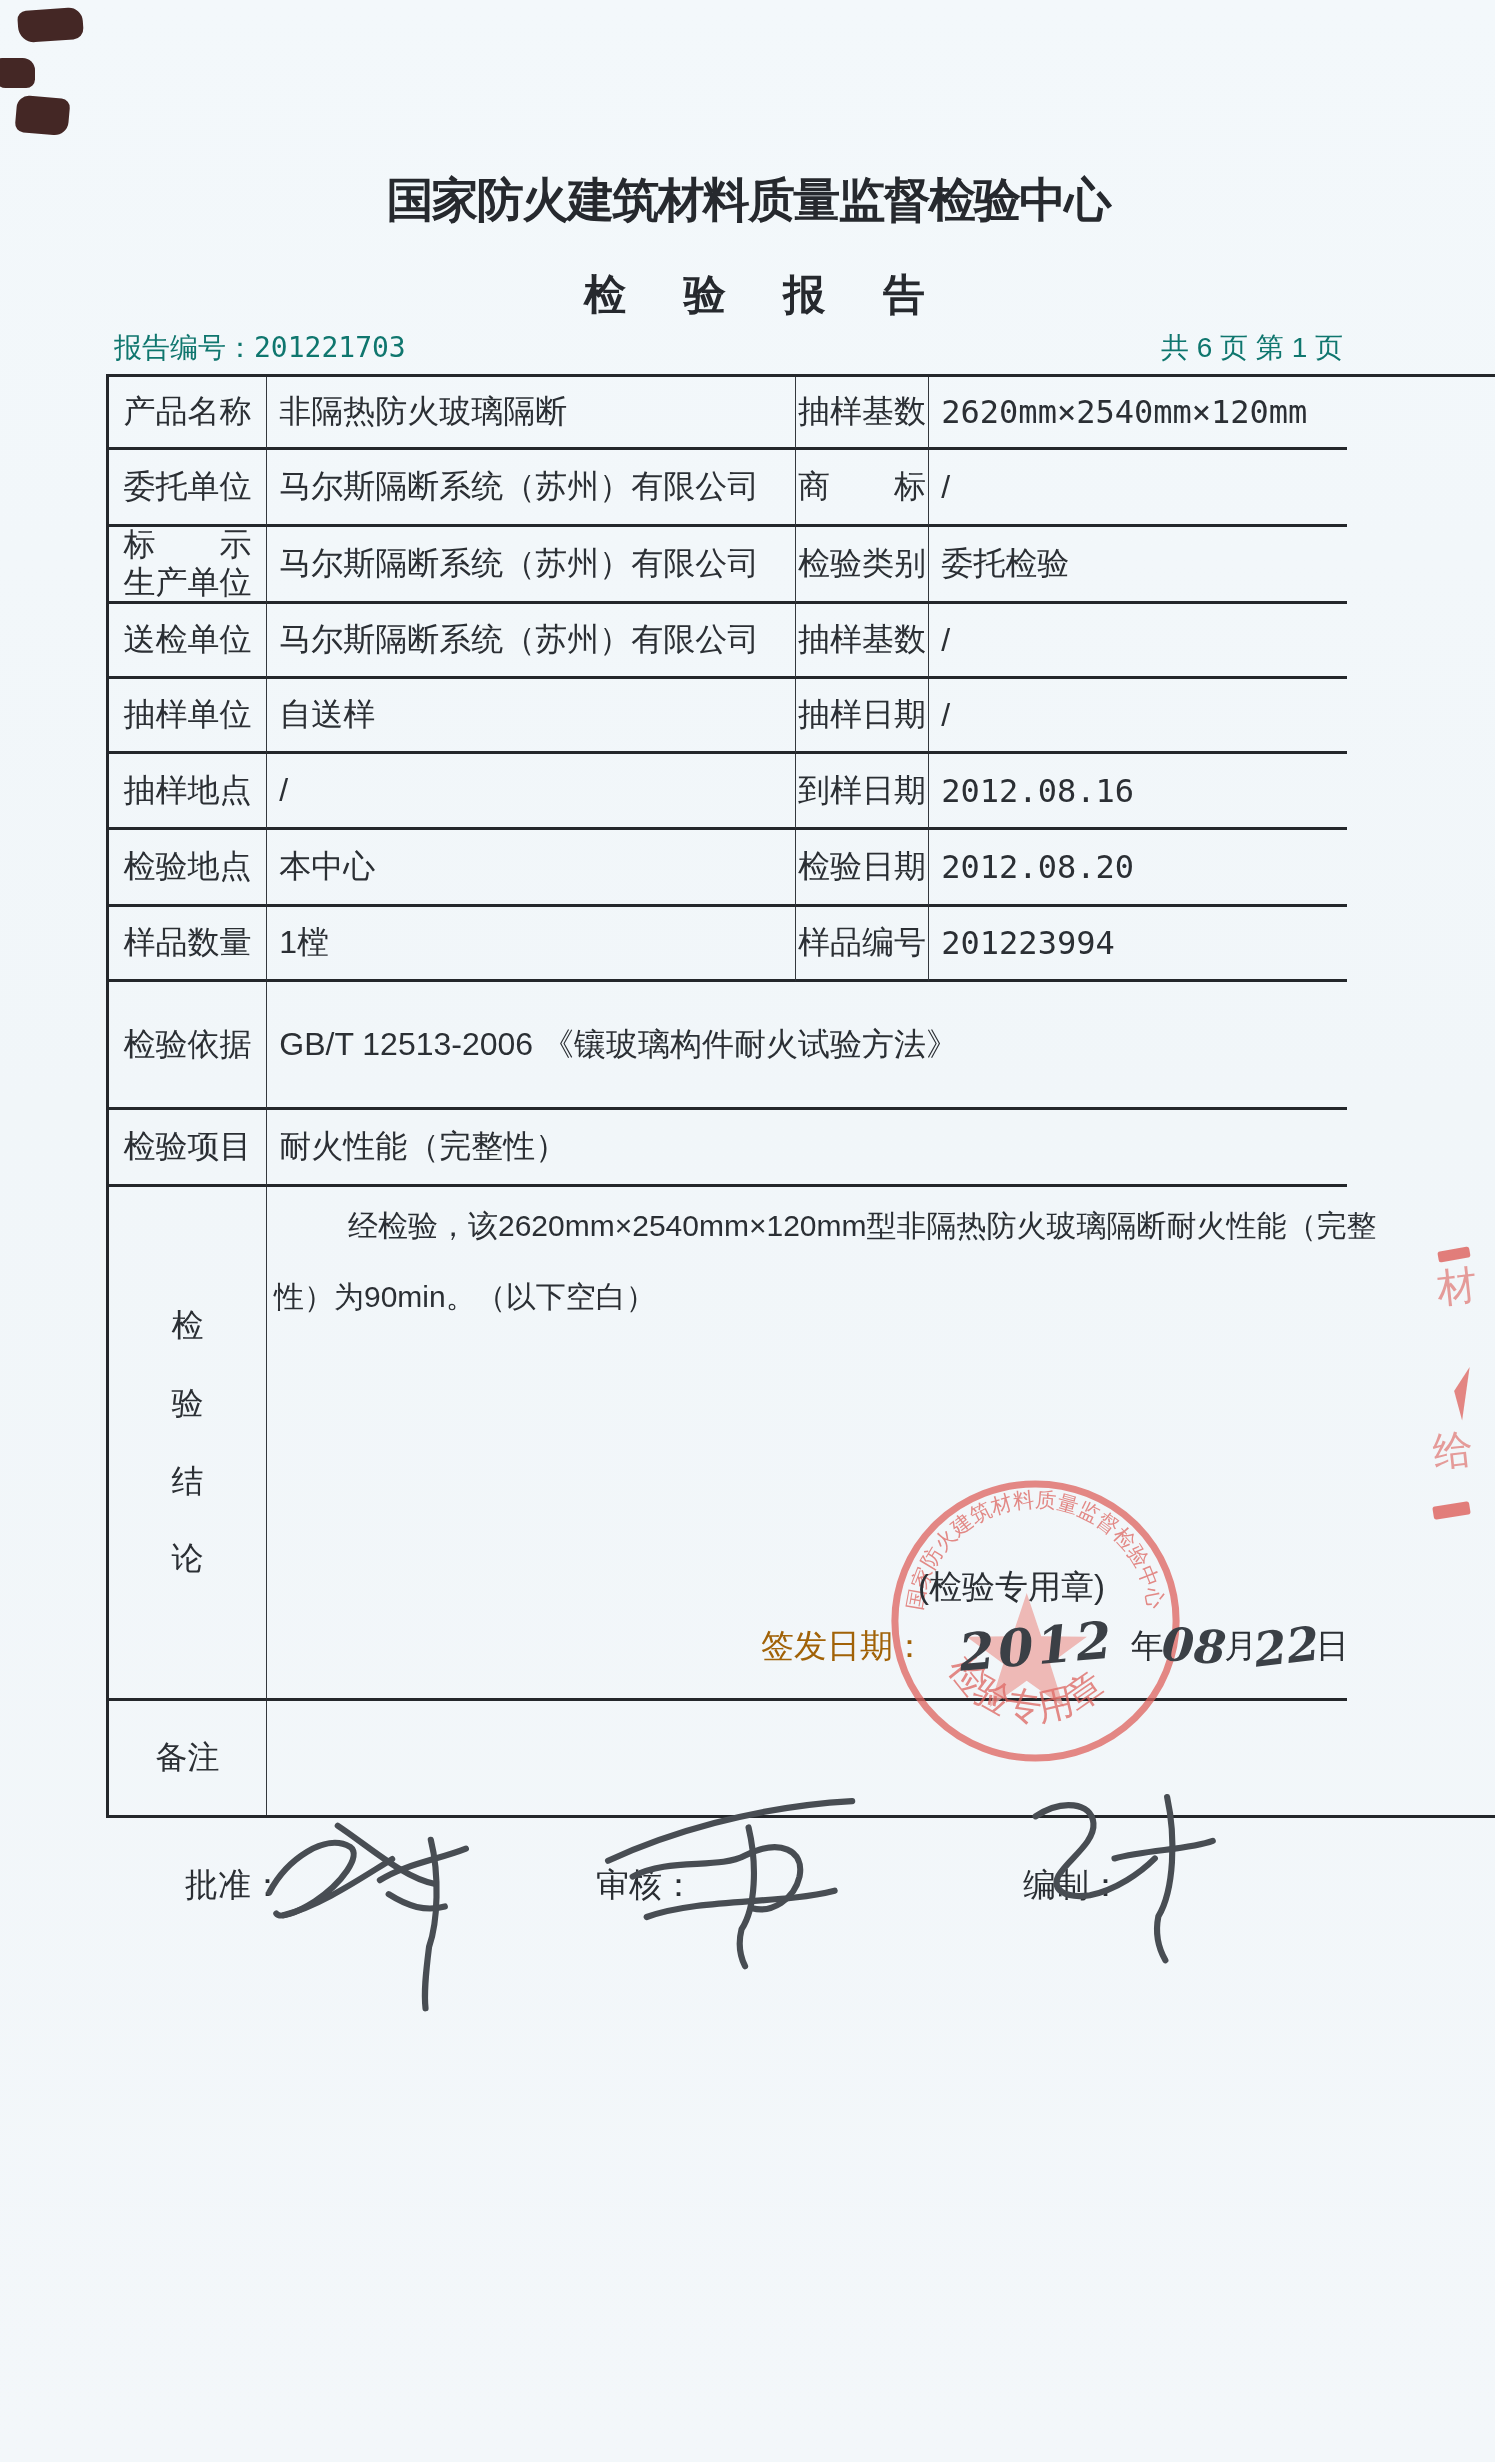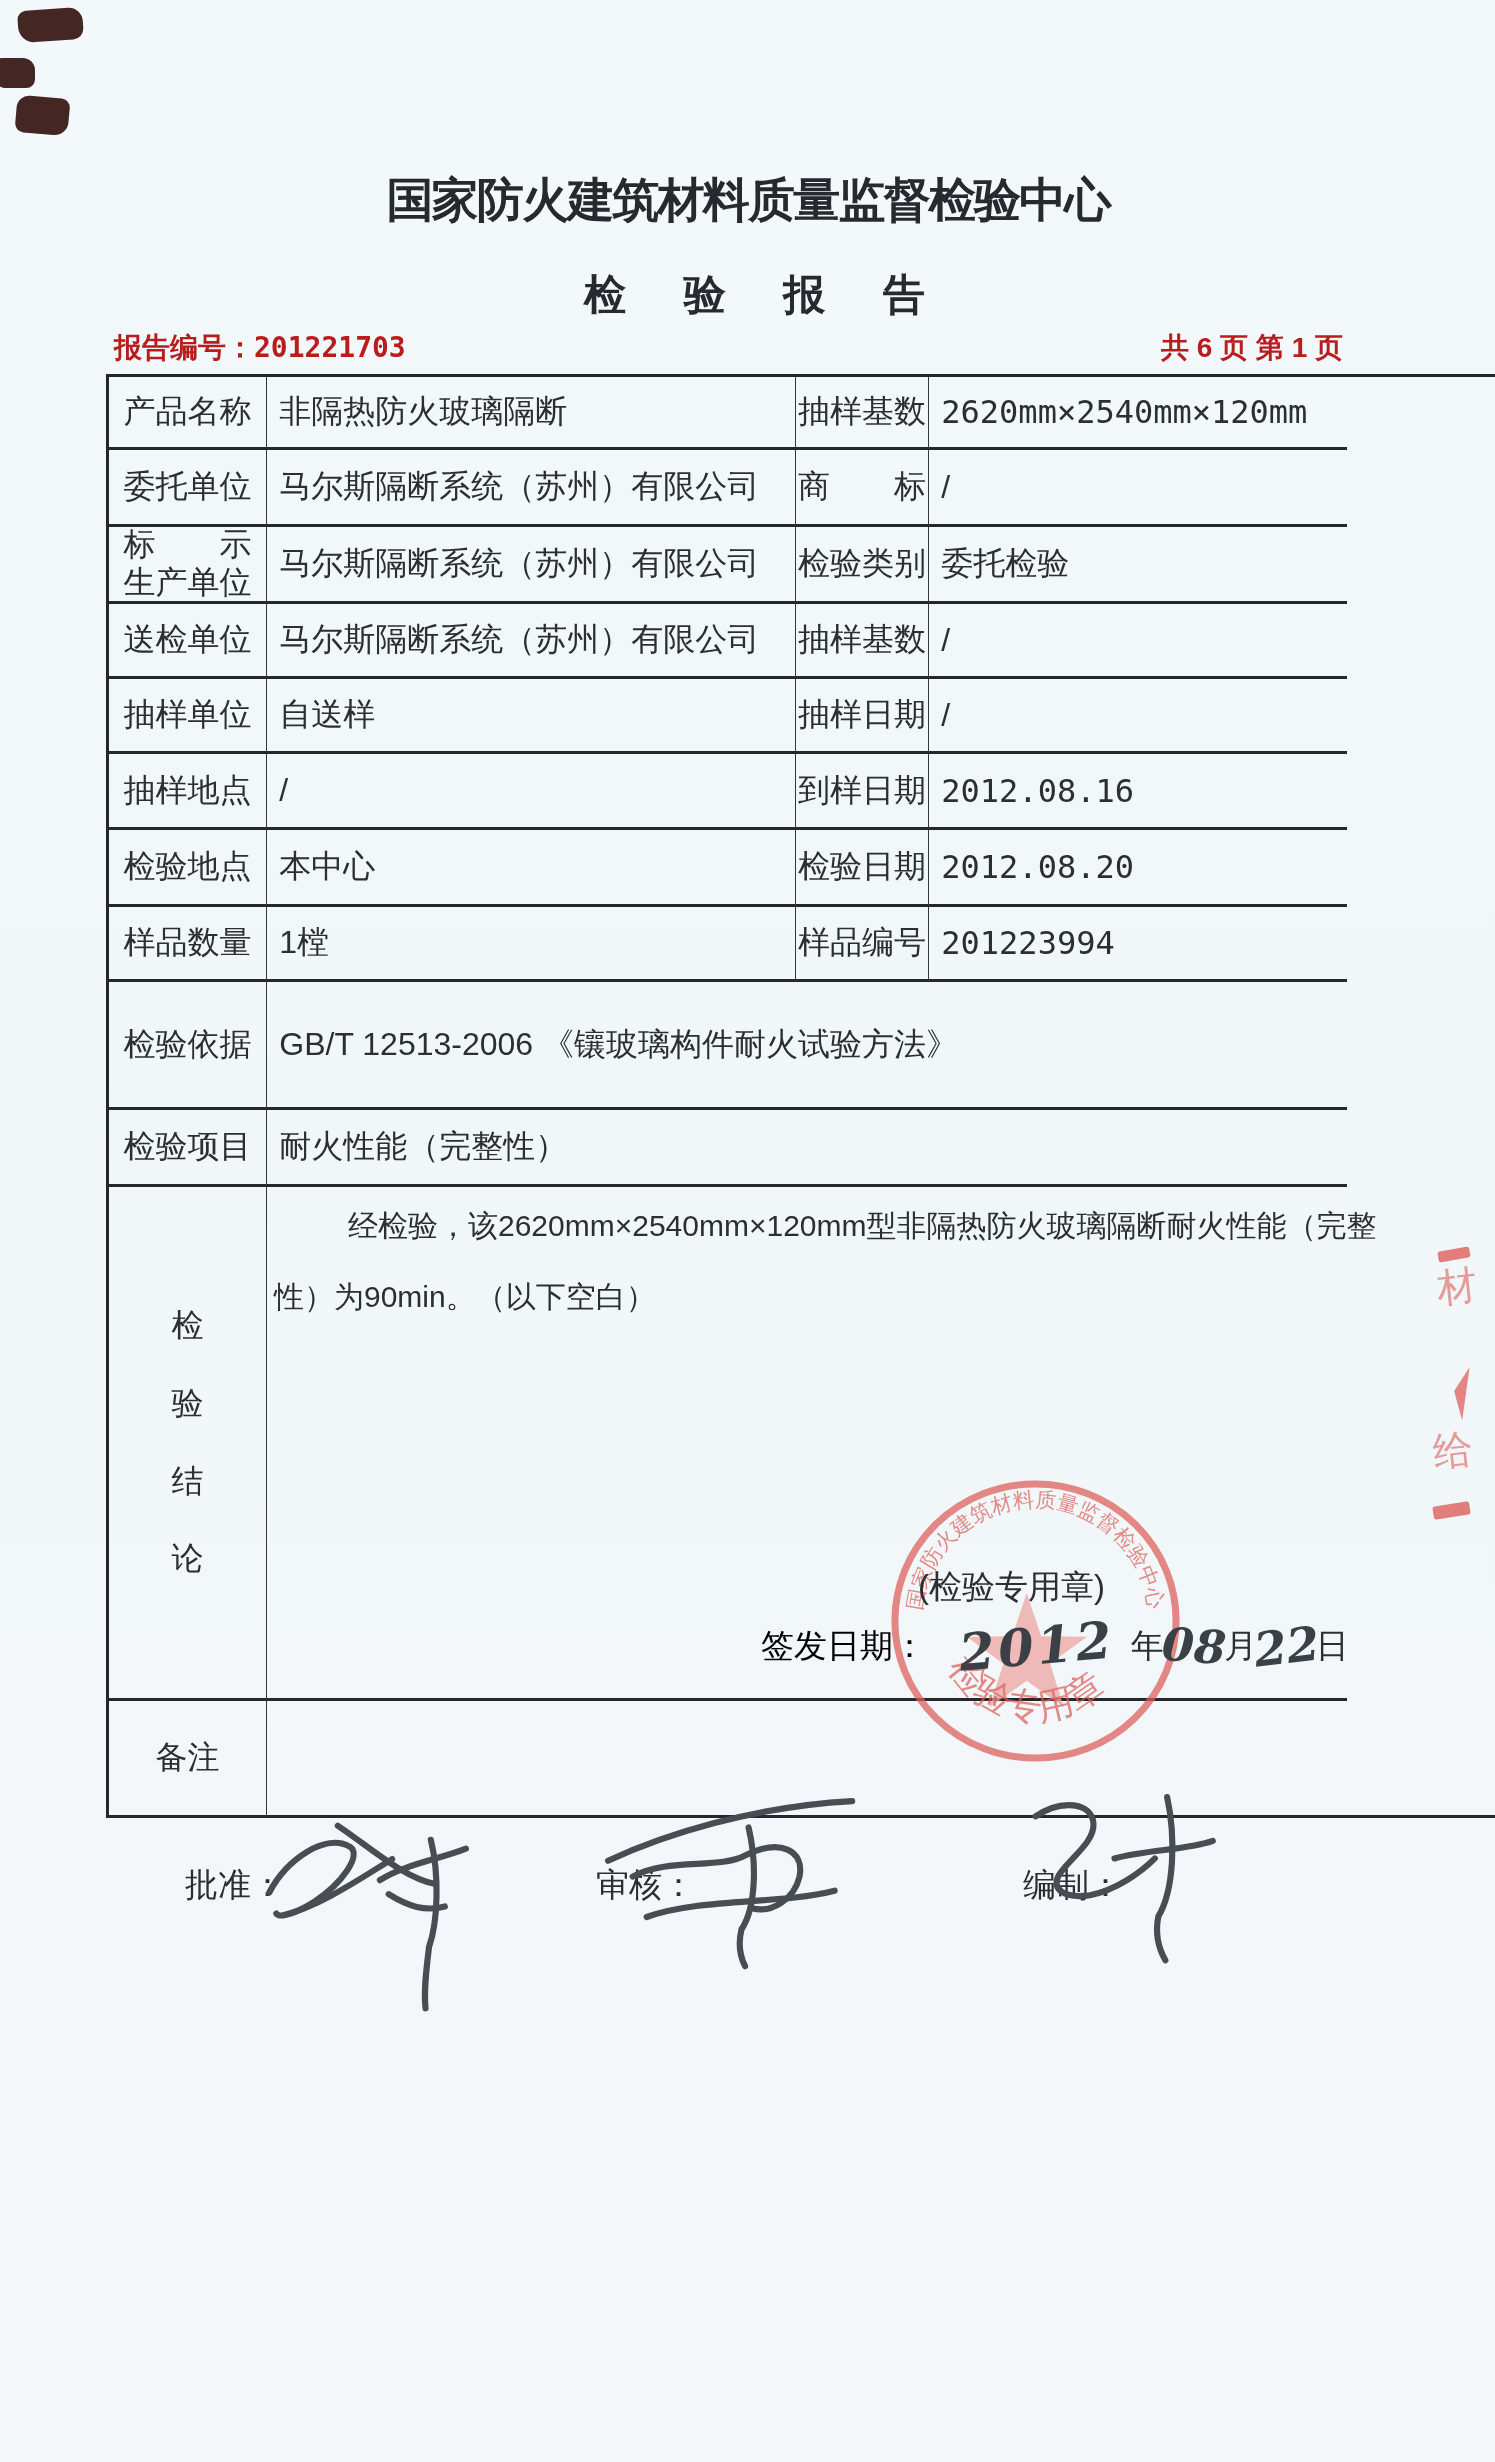--- a/index.html
+++ b/index.html
@@ -26,21 +26,21 @@
   .fc2{left:1433px;top:1423px;}
   .frag-wedge{position:absolute;left:1442px;top:1365px;width:0;height:0;opacity:.75;
     border-left:12.3px solid transparent;border-right:12.3px solid #dd5f5a;border-top:26px solid transparent;border-bottom:28px solid transparent;
     transform:rotate(8deg);}
 
   
   .title1{position:absolute;left:0;right:0;top:169px;text-align:center;
     font-size:47px;font-weight:bold;letter-spacing:-1.8px;color:#26292e;white-space:nowrap;}
   .title2{position:absolute;left:36px;right:0;top:267px;text-align:center;
     font-size:42px;font-weight:bold;letter-spacing:23px;color:#26292e;white-space:nowrap;}
-  .meta-row{position:absolute;left:114px;top:329px;width:1229px;display:flex;justify-content:space-between;align-items:baseline;font-size:28px;color:#b91c1c;font-weight:bold;}
+  .meta-row{position:absolute;left:114px;top:329px;width:1229px;display:flex;justify-content:space-between;align-items:baseline;font-size:28px;color:#0f766e;}
   .num{font-family:"DejaVu Sans Mono","Liberation Mono",monospace;}
 
   
   .tbl{position:absolute;left:106px;top:374px;width:1438px;
     display:grid;box-sizing:border-box;
     grid-template-columns:158px 529px 133px 418px;
     grid-template-rows:73px 77px 77px 75px 75px 76px 77px 75px 128px 77px 514px 114px;
     border:3.5px solid #24272b;background:transparent;}
   .cell{box-sizing:border-box;border-right:1.8px solid #34383d;border-bottom:3.5px solid #24272b;
     display:flex;align-items:center;font-size:32px;color:#2b2f34;white-space:nowrap;overflow:visible;}
@@ -58,21 +58,21 @@
   .cl1{left:81px;top:19.3px;}
   .cl2{left:7px;top:90px;}
 
   
   .stamp-svg{position:absolute;left:886px;top:1476px;width:299px;height:290px;opacity:.92;}
   .stamp-note{position:absolute;left:906px;top:1565px;width:211px;text-align:center;
     font-size:33px;color:#2b2f34;white-space:nowrap;}
 
   
   .issue-line{position:absolute;left:761px;top:1616px;display:flex;align-items:center;white-space:nowrap;}
-  .issue-label{font-size:33px;color:#000000;margin-right:33px;}
+  .issue-label{font-size:33px;color:#a16207;margin-right:33px;}
   .hand{font-family:"DejaVu Serif","Liberation Serif",serif;font-style:italic;font-weight:bold;color:#3b4046;}
   .hy{font-size:51px;transform:rotate(-5deg);letter-spacing:3.5px;margin-right:14px;}
   .hm{font-size:46px;transform:rotate(4deg);margin:0 -3.5px;}
   .hd{font-size:47px;transform:rotate(-7deg);margin:0 -5.3px;}
   .unit{font-size:33px;color:#2b2f34;margin:0 1.8px;}
 
   
   .signoff-label{position:absolute;font-size:33px;color:#2a2e33;white-space:nowrap;margin-left:20px;}
   .sl1{left:165px;top:1863px;}
   .sl2{left:576px;top:1863px;}

